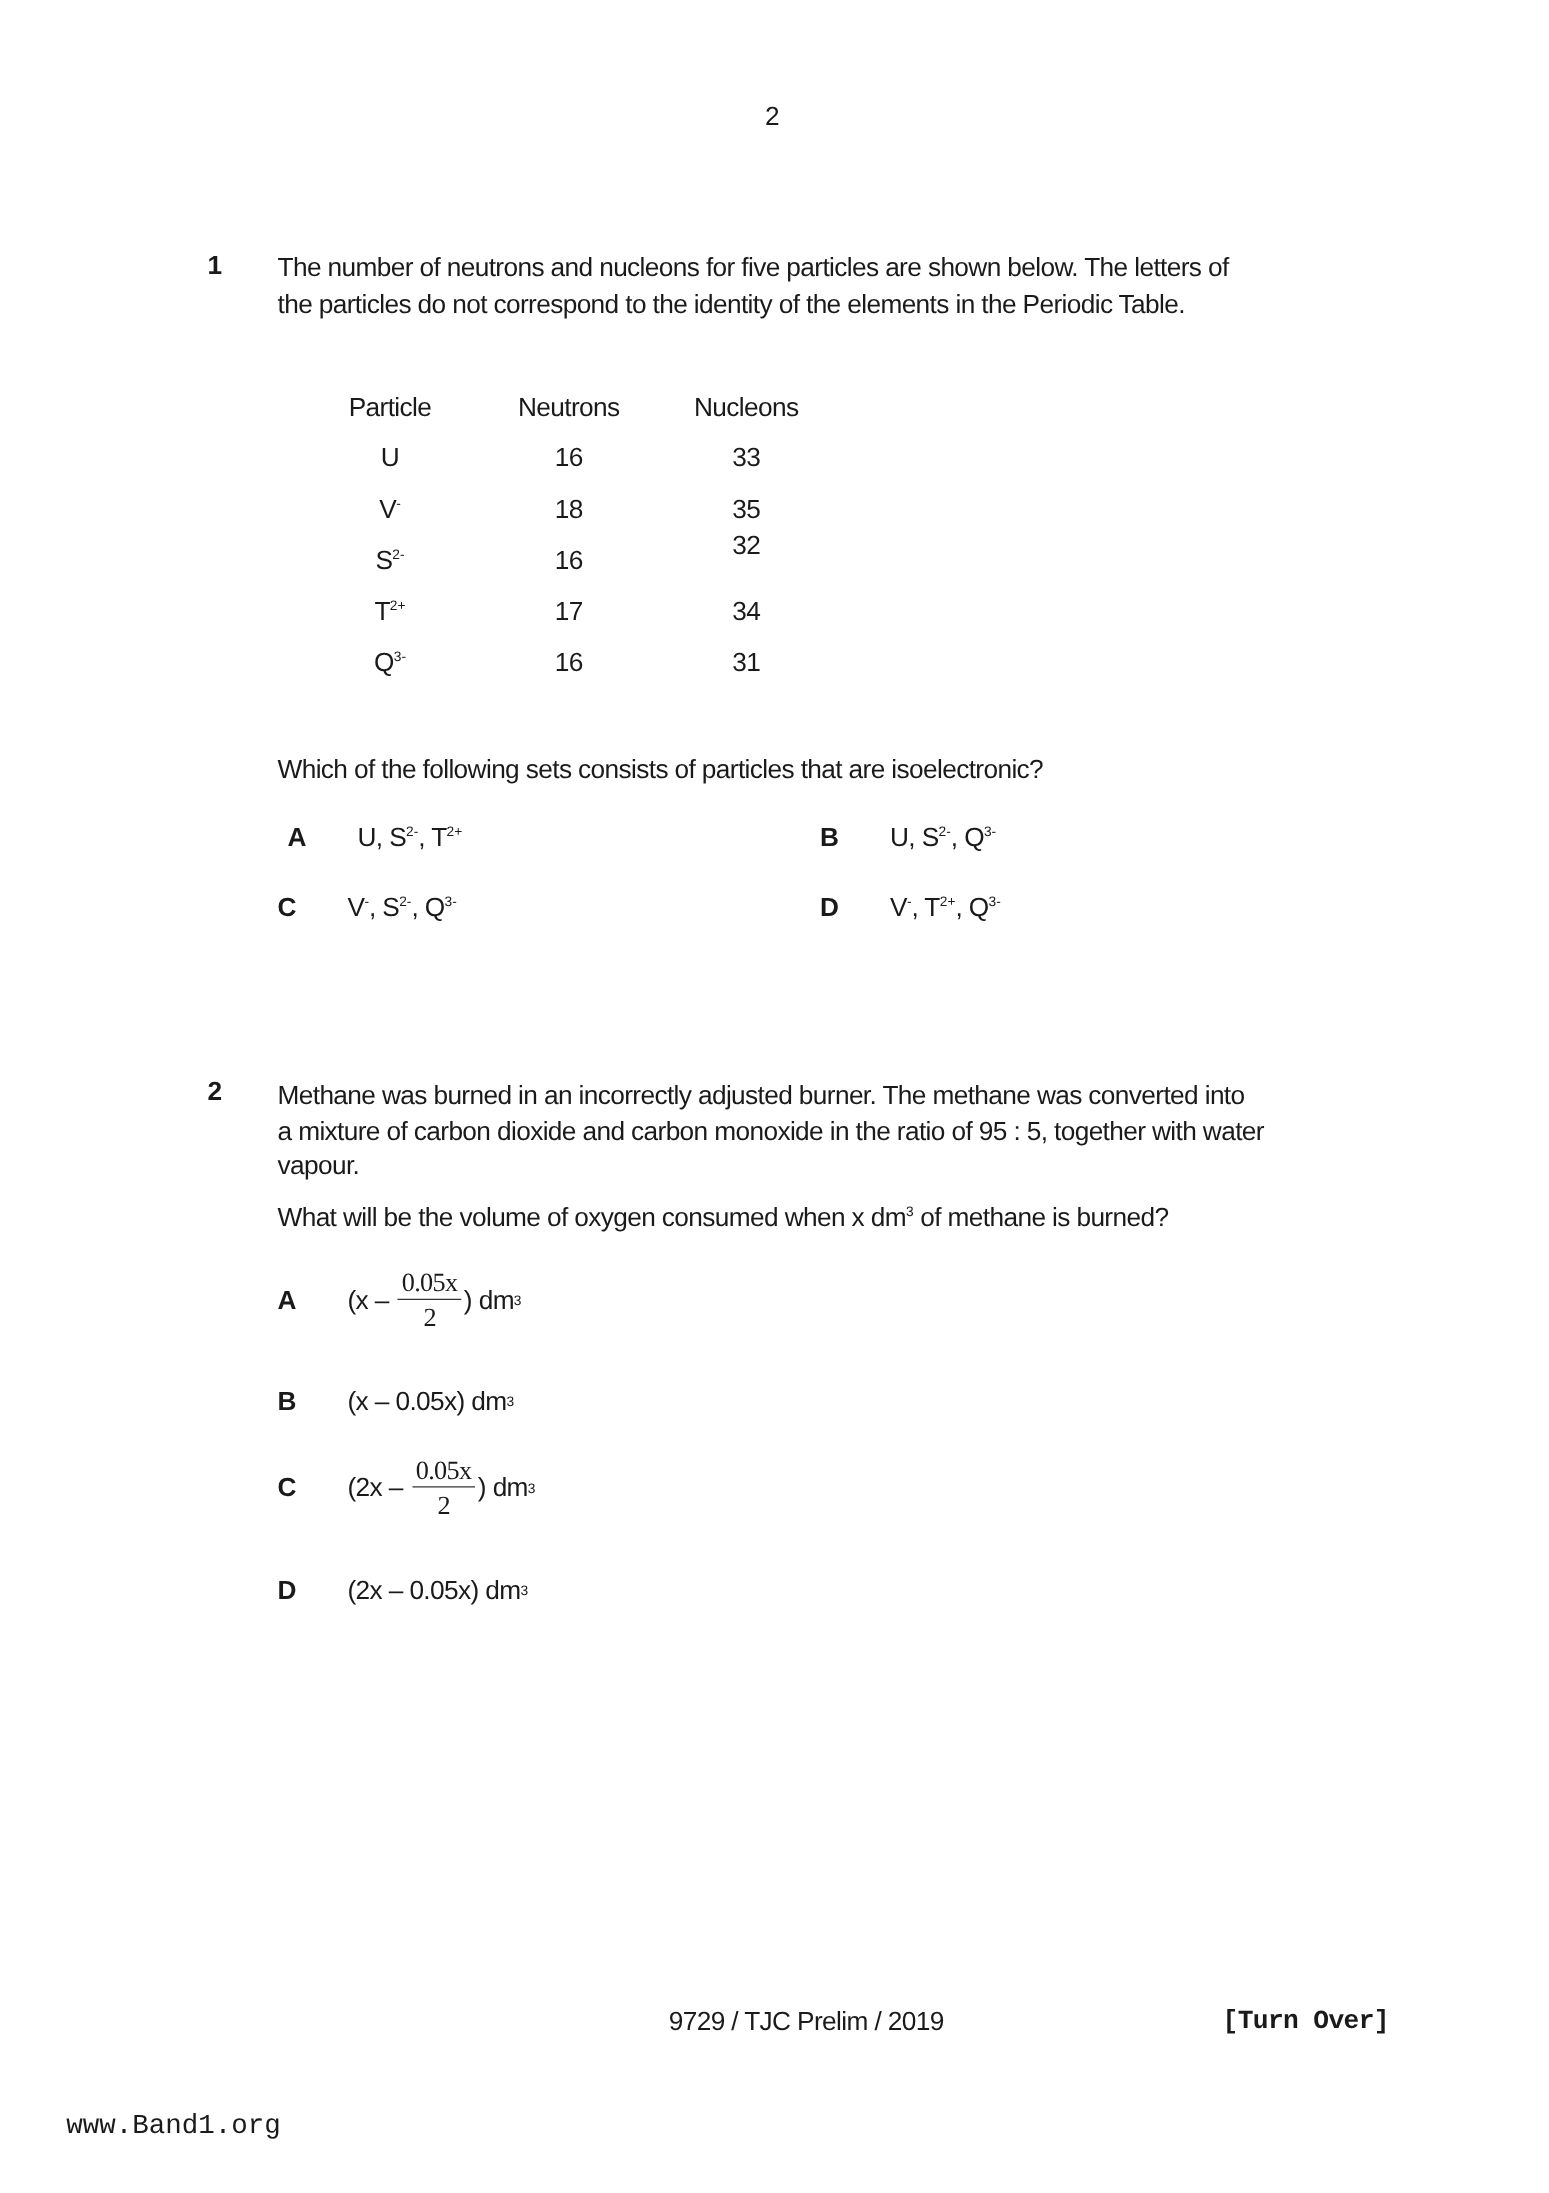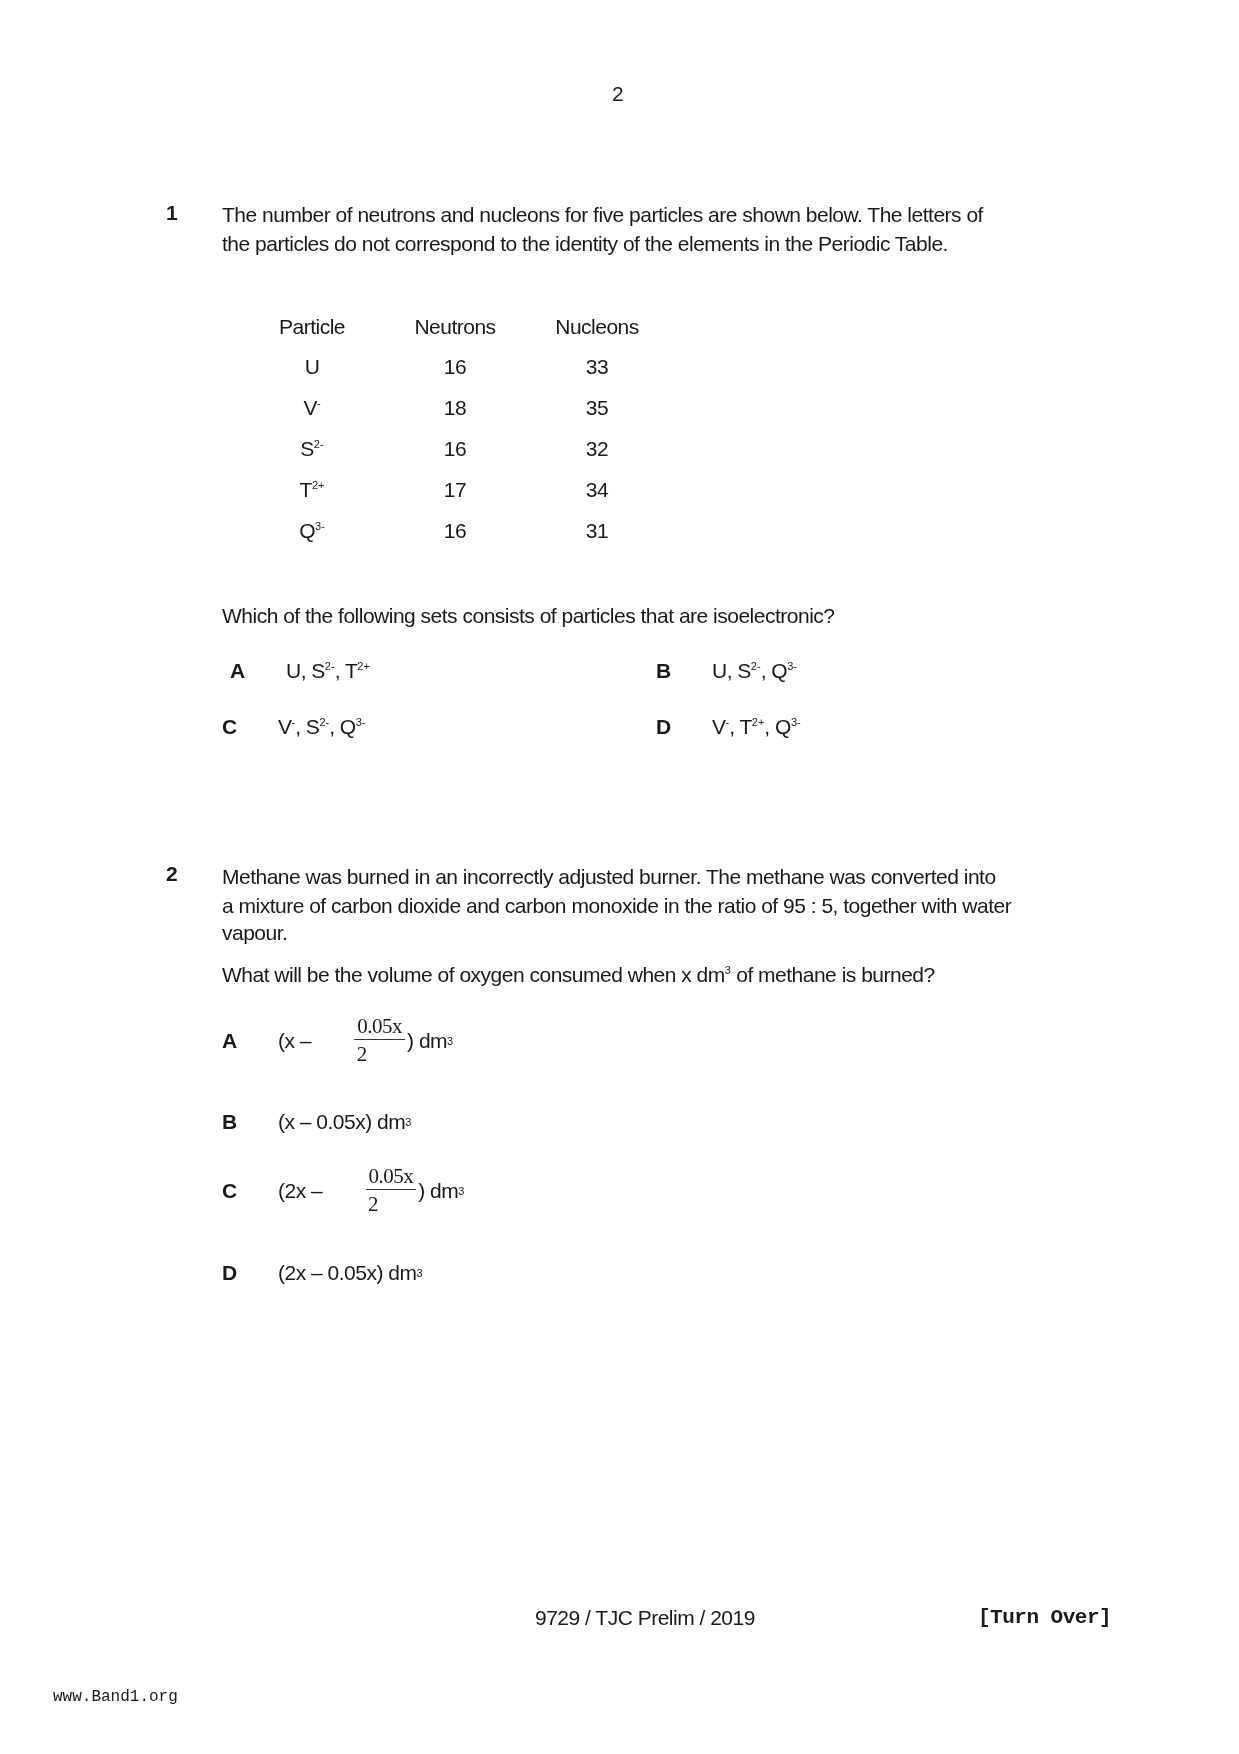--- a/index.html
+++ b/index.html
@@ -7,23 +7,23 @@
     width: 1239px; height: 1754px; position: relative; overflow: hidden;
     font-family: "Liberation Sans", sans-serif; color: #1a1a1a;
   }
   .abs { position: absolute; }
   .txt { font-size: 21px; line-height: 29px; letter-spacing: -0.5px; white-space: nowrap; }
   .qnum { font-weight: bold; font-size: 21px; }
   .optletter { font-weight: bold; font-size: 21px; }
   sup { font-size: 11px; vertical-align: 8px; line-height: 0; letter-spacing: 0; }
   .tbl-cell { position: absolute; font-size: 21px; letter-spacing: -0.5px; text-align: center; }
   .frac { display: inline-block; vertical-align: middle; text-align: center; font-family: "Liberation Serif", serif; font-size: 21px; margin: 0 2px; }
-  .frac .num { display: block; padding: 0 3px; border-bottom: 1.5px solid #333; line-height: 26px; margin-left: 36px; }
+  .frac .num { display: block; padding: 0 3px; border-bottom: 1.5px solid #333; line-height: 26px; }
   .frac .den { display: block; line-height: 28px; }
-  .mono { font-family: "Liberation Mono", monospace; font-size: 16px; }
+  .mono { font-family: "Liberation Mono", monospace; font-size: 22px; }
 </style>
 </head>
 <body>
 
 <div class="abs txt" style="left:612px; top:79px;">2</div>
 
 <div>
   <div class="abs qnum" style="left:166px; top:201px;">1</div>
   <div class="abs txt" style="left:222px; top:200px;text-align:center;">The number of neutrons and nucleons for five particles are shown below. The letters of</div>
   <div class="abs txt" style="left:222px; top:229px;">the particles do not correspond to the identity of the elements in the Periodic Table.</div>
@@ -40,21 +40,21 @@
           <div class="tbl-cell" style="left: 545px; top: 355px; width: 104px;">33</div>
         </div>
         <div>
           <div class="tbl-cell" style="left: 262px; top: 396px; width: 100px;"><span>V</span><sup>-</sup></div>
           <div class="tbl-cell" style="left: 405px; top: 396px; width: 100px;">18</div>
           <div class="tbl-cell" style="left: 545px; top: 396px; width: 104px;">35</div>
         </div>
         <div>
           <div class="tbl-cell" style="left: 262px; top: 437px; width: 100px;"><span>S</span><sup>2-</sup></div>
           <div class="tbl-cell" style="left: 405px; top: 437px; width: 100px;">16</div>
-          <div class="tbl-cell" style="left: 545px; top: 437px; width: 104px;">32</div>
+          <div class="tbl-cell" style="left: 545px; top: 425px; width: 104px;">32</div>
         </div>
         <div>
           <div class="tbl-cell" style="left: 262px; top: 478px; width: 100px;"><span>T</span><sup>2+</sup></div>
           <div class="tbl-cell" style="left: 405px; top: 478px; width: 100px;">17</div>
           <div class="tbl-cell" style="left: 545px; top: 478px; width: 104px;">34</div>
         </div>
         <div>
           <div class="tbl-cell" style="left: 262px; top: 519px; width: 100px;"><span>Q</span><sup>3-</sup></div>
           <div class="tbl-cell" style="left: 405px; top: 519px; width: 100px;">16</div>
           <div class="tbl-cell" style="left: 545px; top: 519px; width: 104px;">31</div>

